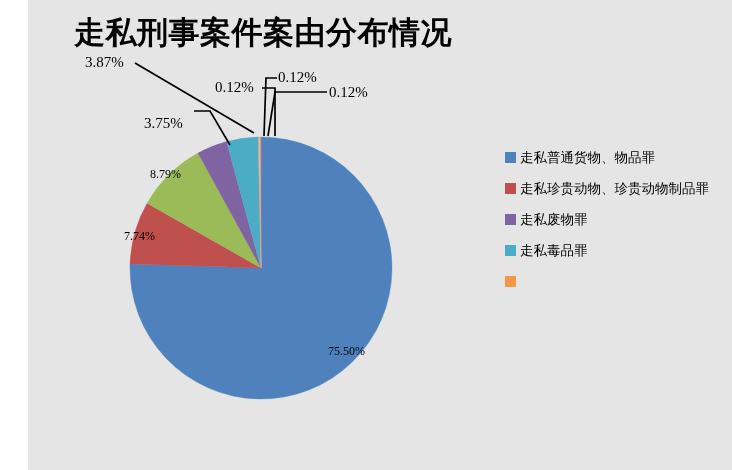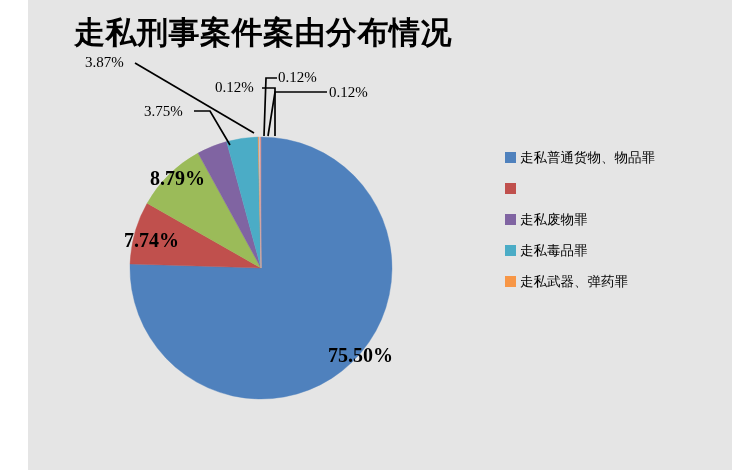--- a/index.html
+++ b/index.html
@@ -38,22 +38,22 @@
     height: 470px;
   }
   #pie-svg {
     position: absolute;
     left: 0;
     top: 0;
   }
   .slice-label {
     position: absolute;
     font-family: "Liberation Serif", "DejaVu Serif", serif;
-    font-size: 20px;
-    font-weight: 700;
+    font-size: 12px;
+    font-weight: 400;
     color: #000000;
     white-space: nowrap;
     line-height: 1;
   }
   .callout-label {
     position: absolute;
     font-family: "Liberation Serif", "DejaVu Serif", serif;
     font-size: 15px;
     font-weight: 400;
     color: #000000;
@@ -115,45 +115,45 @@
     </svg>
 
     <div class="slice-label" style="left:300px; top:345px;">75.50%</div>
 
     <div class="slice-label" style="left:96px; top:230px;">7.74%</div>
 
     <div class="slice-label" style="left:122px; top:168px;">8.79%</div>
 
     <div class="callout-label" style="left:57px; top:55px;">3.87%</div>
 
-    <div class="callout-label" style="left:116px; top:104px;">3.75%</div>
+    <div class="callout-label" style="left:116px; top:116px;">3.75%</div>
 
     <div class="callout-label" style="left:187px; top:80px;">0.12%</div>
 
     <div class="callout-label" style="left:250px; top:70px;">0.12%</div>
 
     <div class="callout-label" style="left:301px; top:85px;">0.12%</div>
 
   </div>
 
   <div id="legend">
       <div class="legend-item">
         <span class="legend-swatch" style="background: rgb(79, 129, 189);"></span>
         <span class="legend-text">走私普通货物、物品罪</span>
       </div>
       <div class="legend-item">
         <span class="legend-swatch" style="background: rgb(192, 80, 77);"></span>
+        <span class="legend-text">走私珍贵动物、珍贵动物制品罪</span>
       </div>
       <div class="legend-item">
         <span class="legend-swatch" style="background: rgb(128, 100, 162);"></span>
         <span class="legend-text">走私废物罪</span>
       </div>
       <div class="legend-item">
         <span class="legend-swatch" style="background: rgb(75, 172, 198);"></span>
         <span class="legend-text">走私毒品罪</span>
       </div>
       <div class="legend-item">
         <span class="legend-swatch" style="background: rgb(247, 150, 70);"></span>
-        <span class="legend-text">走私武器、弹药罪</span>
       </div>
     </div>
 
 </div>
 
 </body></html>

